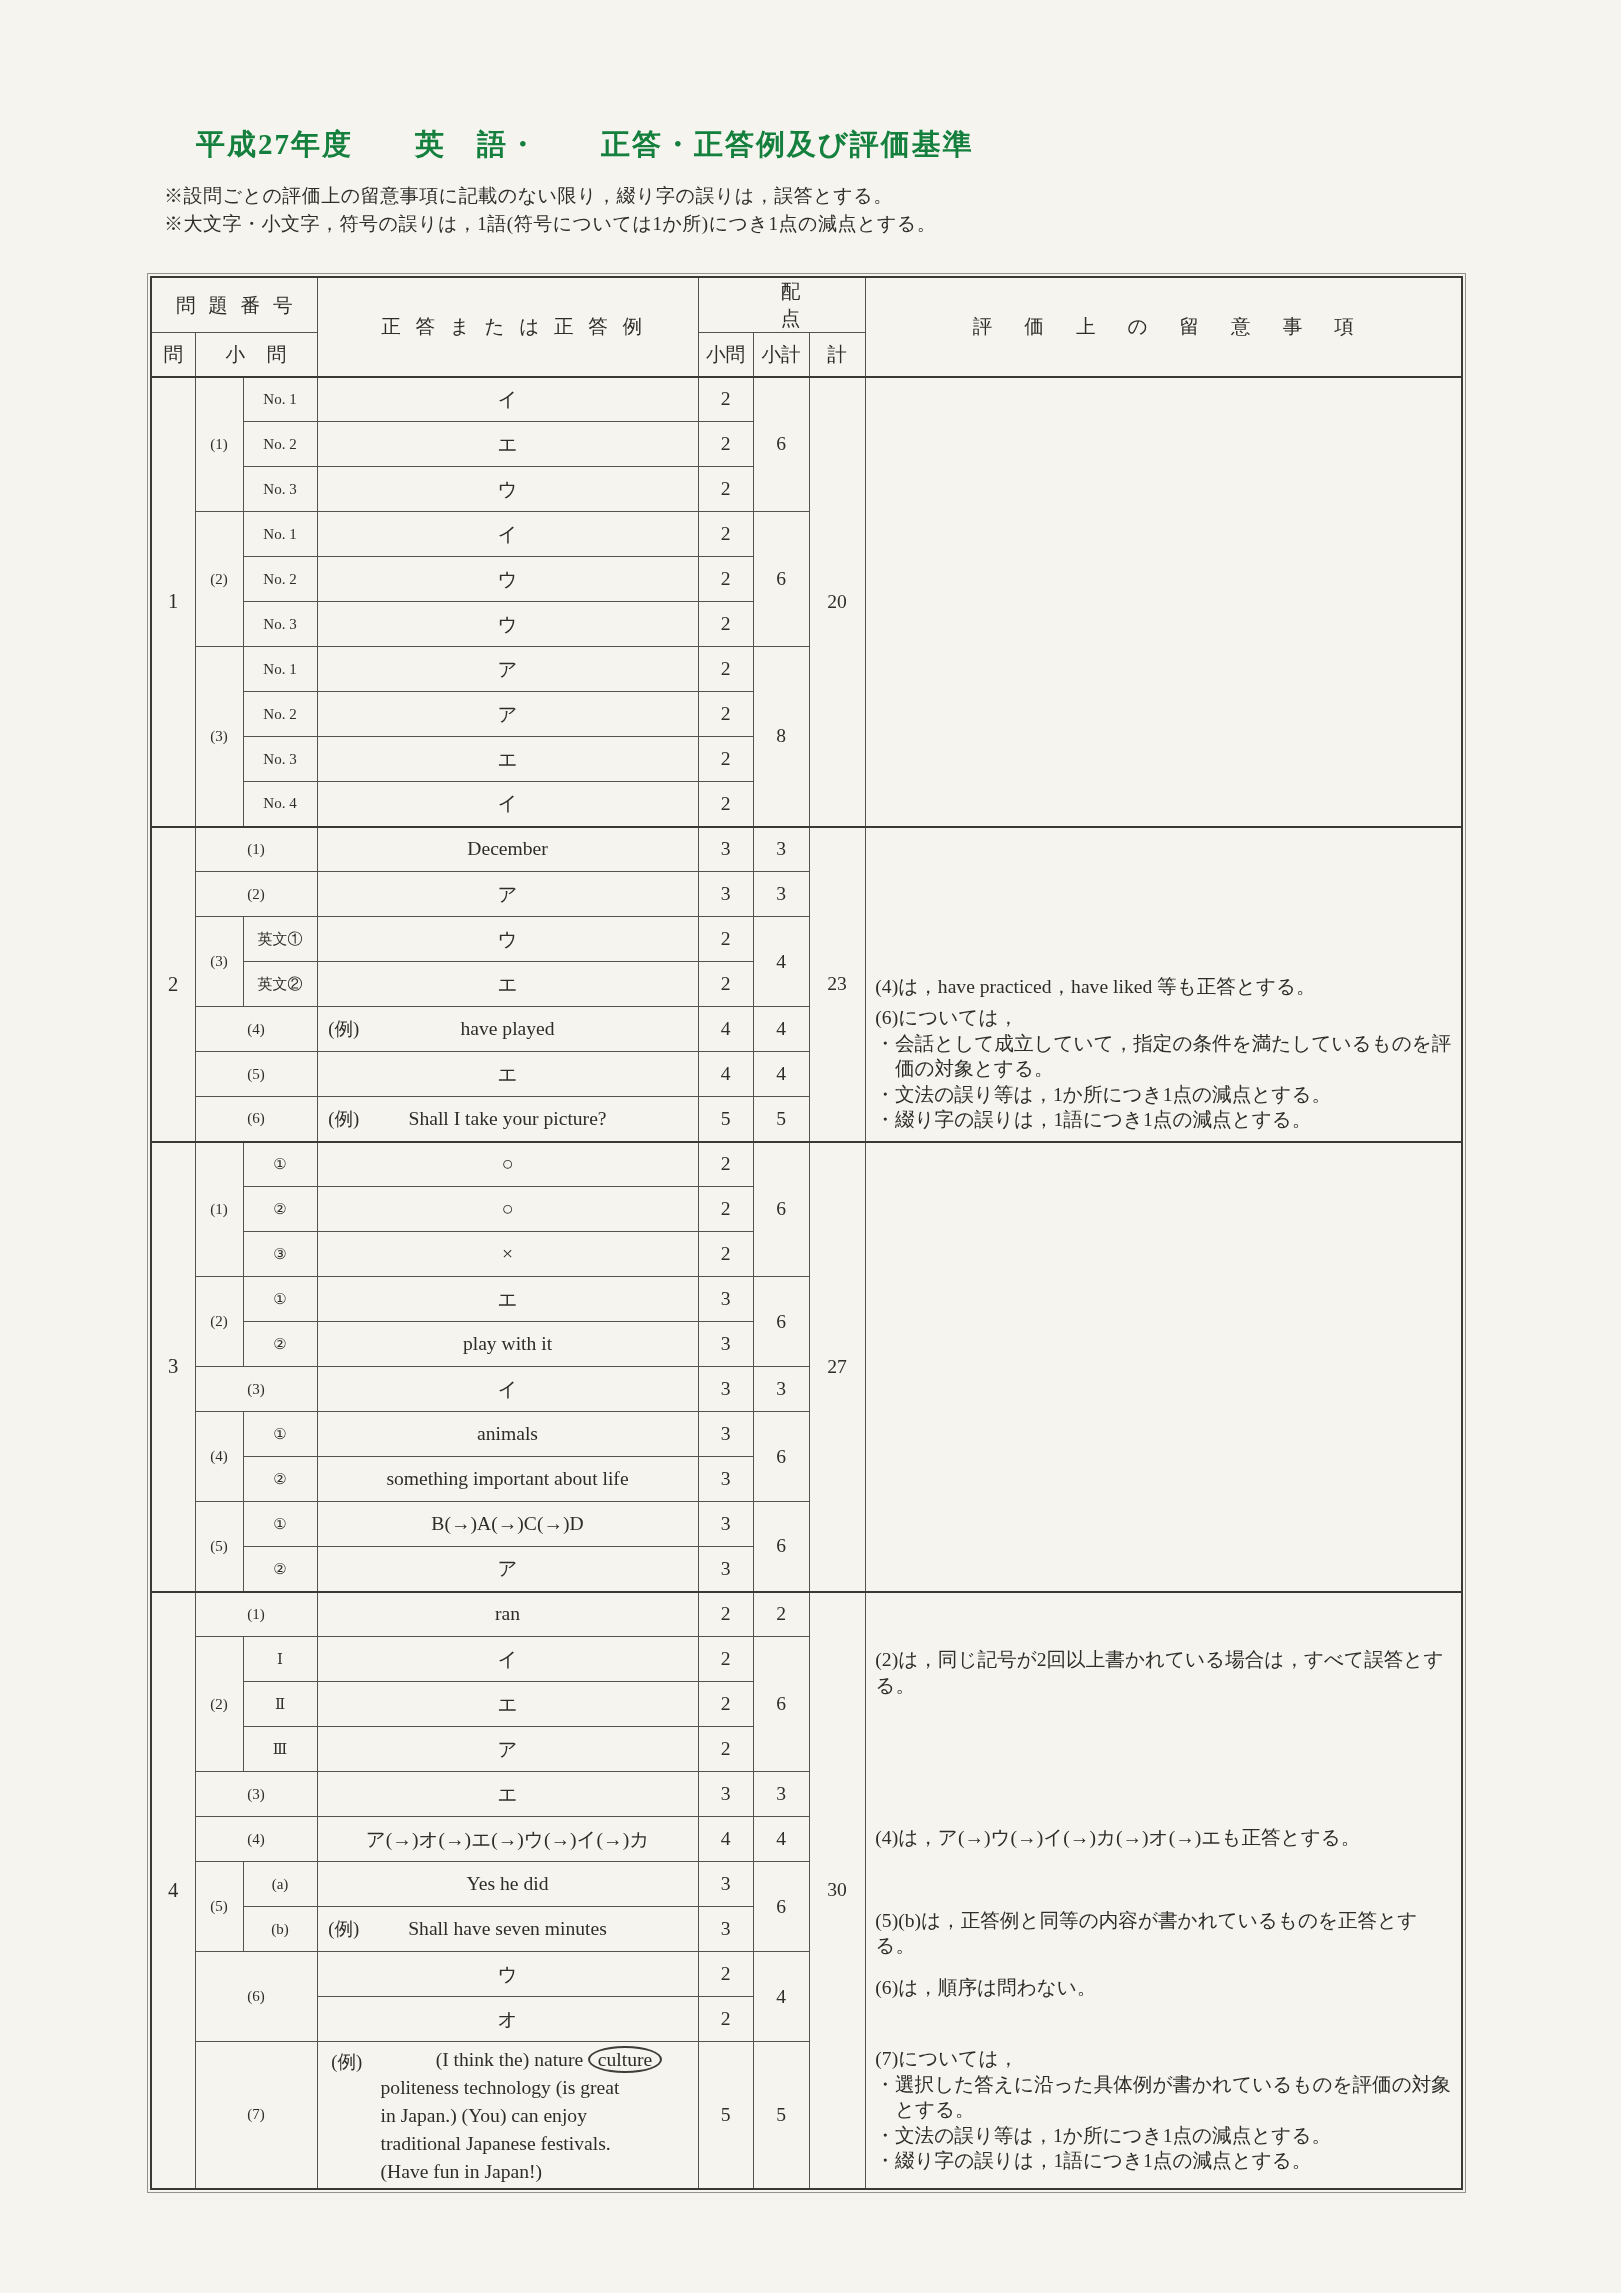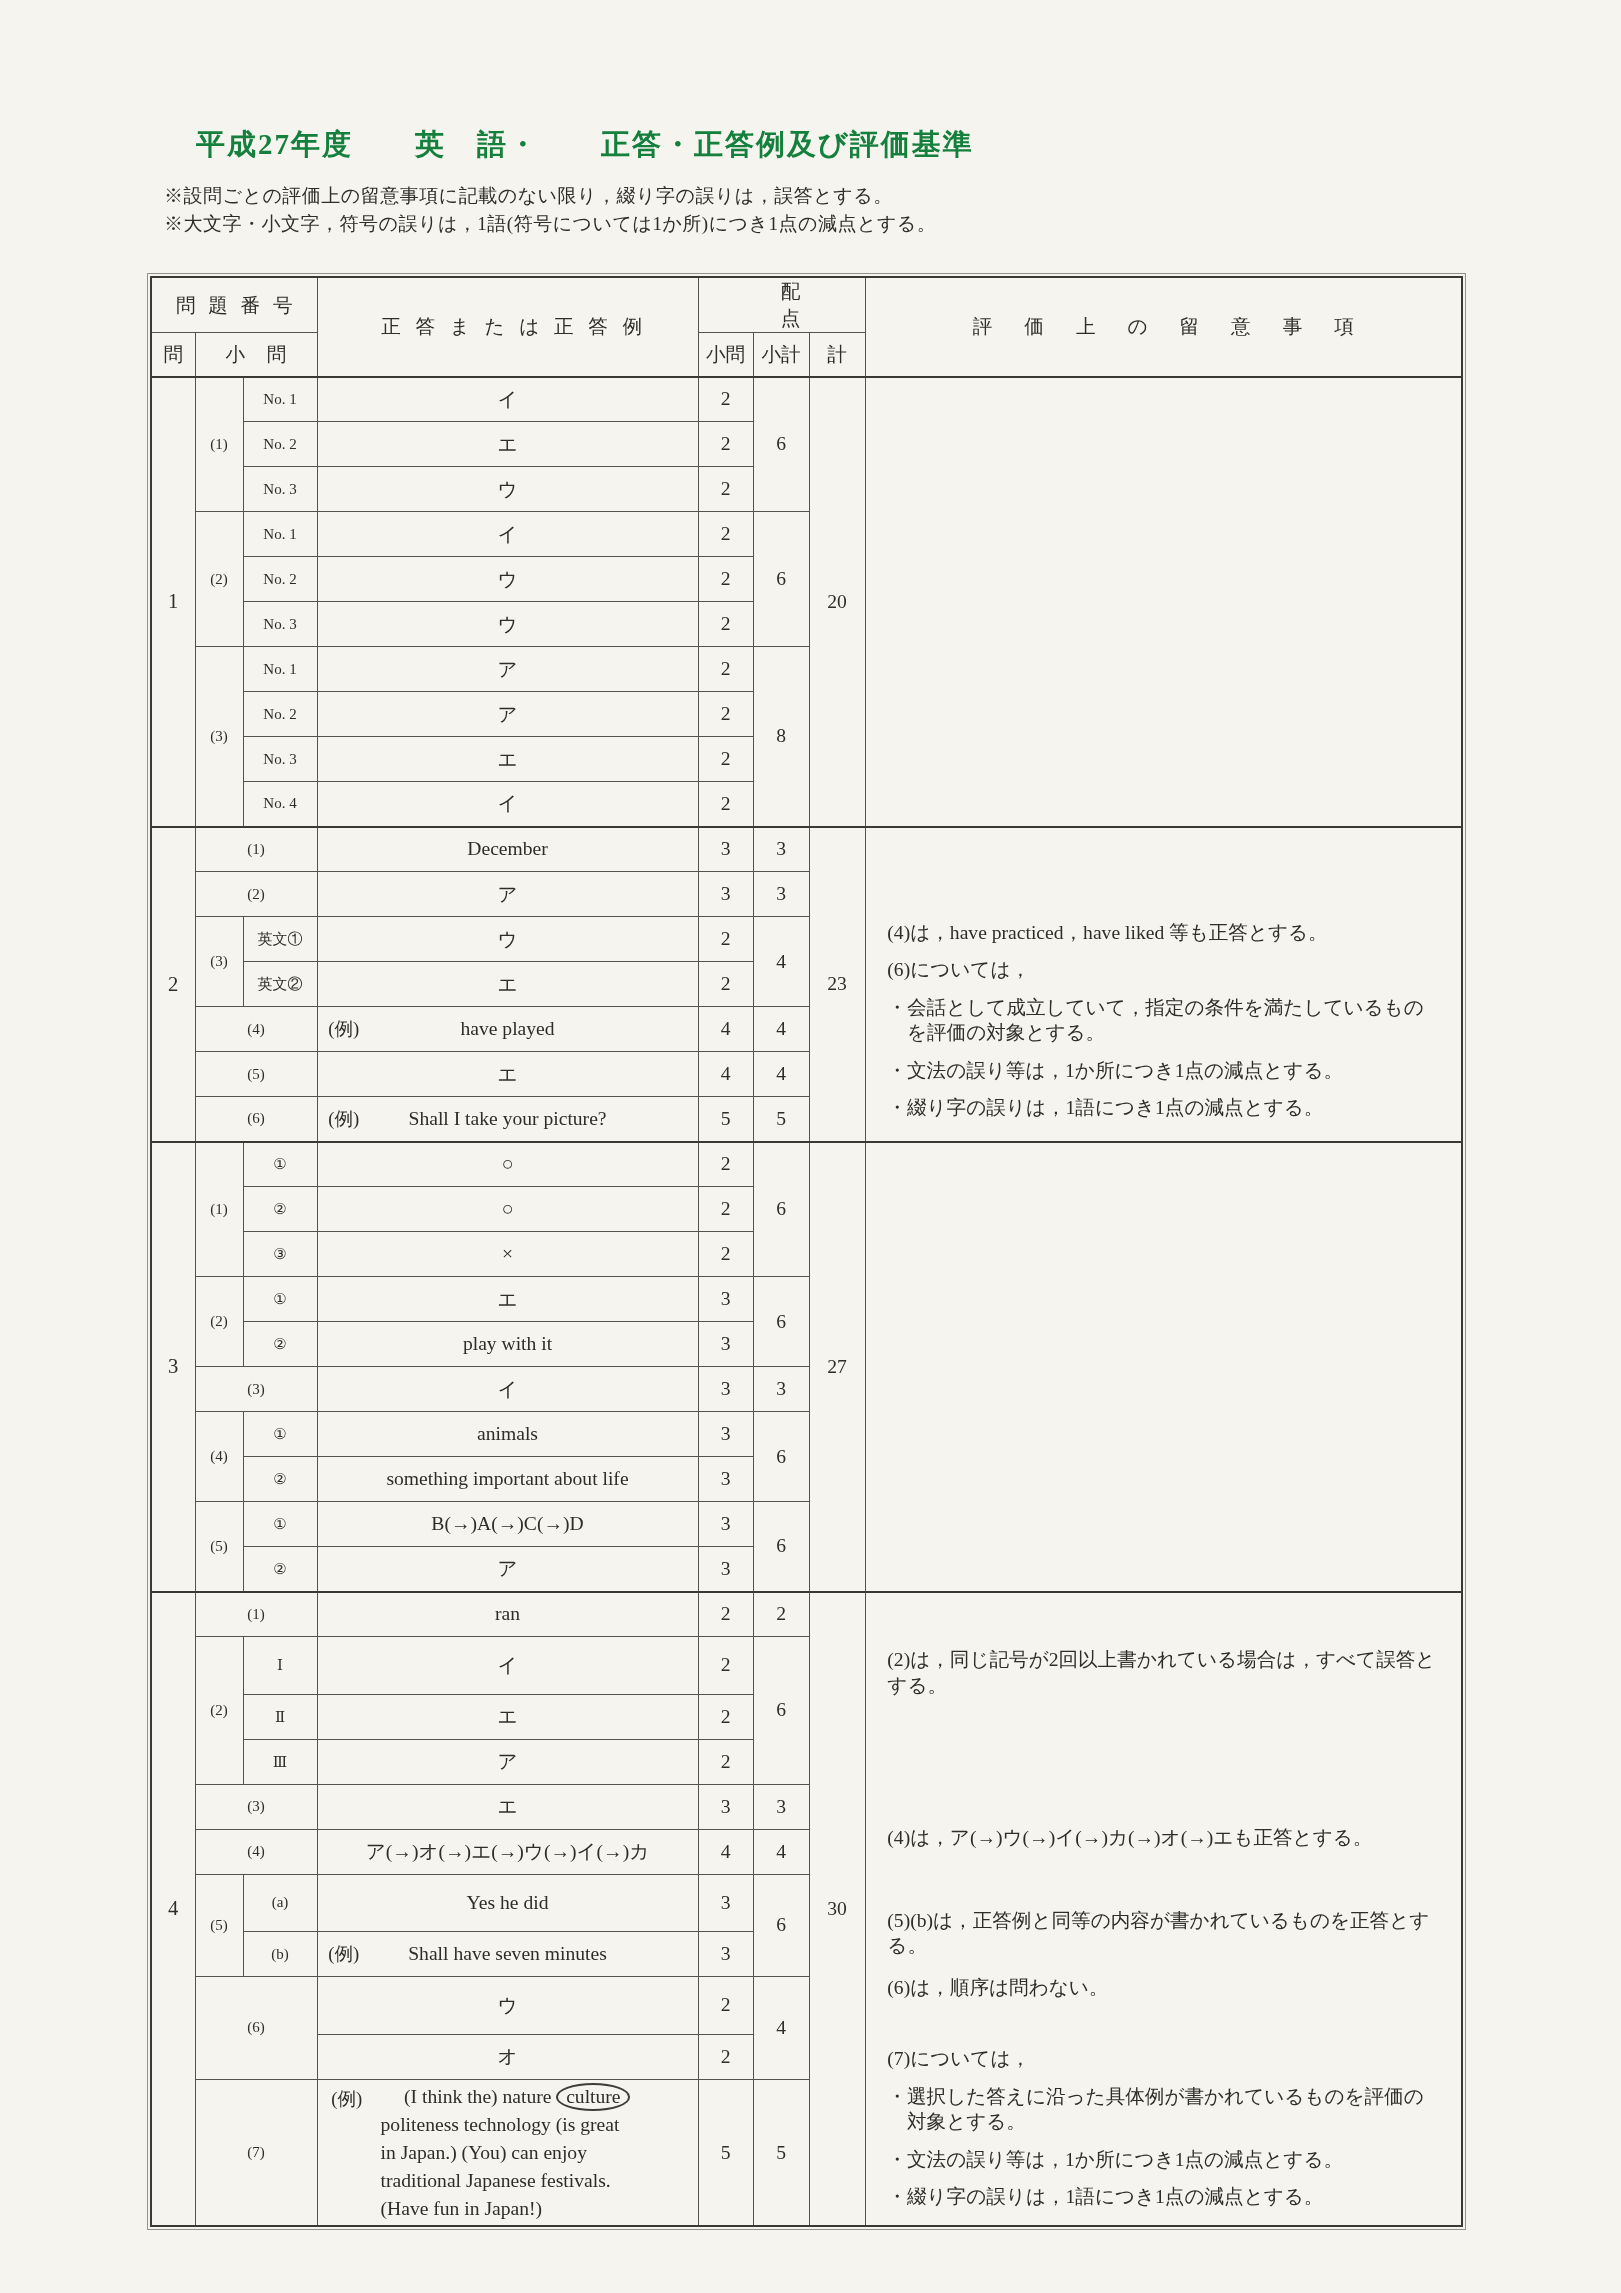--- a/index.html
+++ b/index.html
@@ -56,32 +56,32 @@
   td.a { position:relative; font-size:19.6px; }
   td.p, td.tot { font-size:19.6px; }
 
   .rei {
     position:absolute; left:10.8px; top:50%; transform:translateY(-50%);
     font-size:18.6px; white-space:nowrap;
   }
   td.ml { text-align:left; padding:3.9px 3.9px 2px 63px; line-height:28px; }
   td.ml .rei { top:5.9px; transform:none; left:13.7px; }
   td.ml .aline { white-space:nowrap; }
-  td.ml .aline:first-of-type { text-indent:23.5px; }
+  td.ml .aline:first-of-type { text-indent:23.5px;text-align:center; }
   .circled {
     display:inline-block; border:2px solid #3f3d39; border-radius:50%;
     padding:0 7.8px; line-height:23.5px; text-indent:0;
   }
 
   td.note {
     text-align:left; vertical-align:top;
     padding:3.9px 7.8px 3.9px 9.8px;
     font-size:19.6px; line-height:25.5px;
   }
-  td.note p { margin:12px; }
+  td.note p { margin:0; }
   td.note p.bullet { padding-left:19.6px; text-indent:-19.6px; }
   td.nq2 { vertical-align:bottom; padding-bottom:7.8px; }
   td.nq2 p:nth-child(2) { margin-top:5.9px; }
   td.nq4 p:nth-child(1) { margin-top:51px; }
   td.nq4 p:nth-child(2) { margin-top:127px; }
   td.nq4 p:nth-child(3) { margin-top:57px; }
   td.nq4 p:nth-child(4) { margin-top:15.7px; }
   td.nq4 p:nth-child(5) { margin-top:46px; }
 </style>
 </head>

